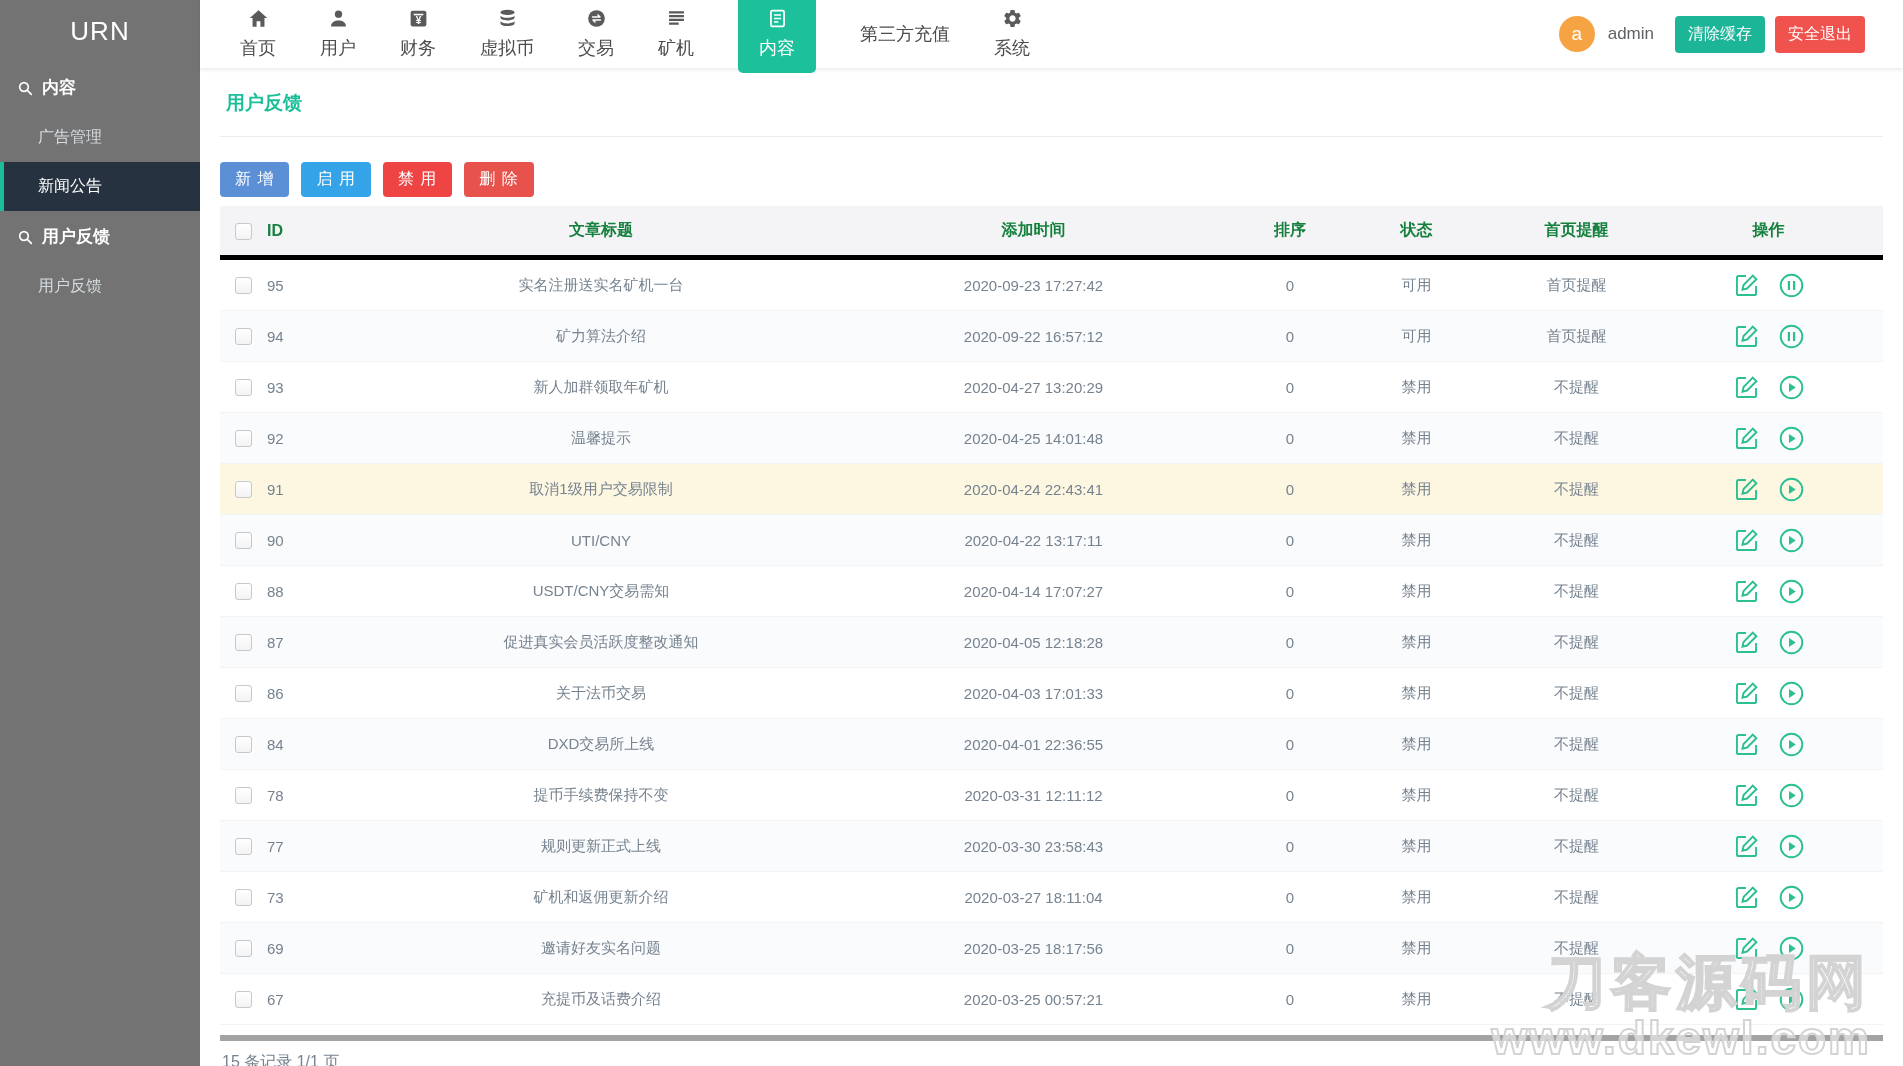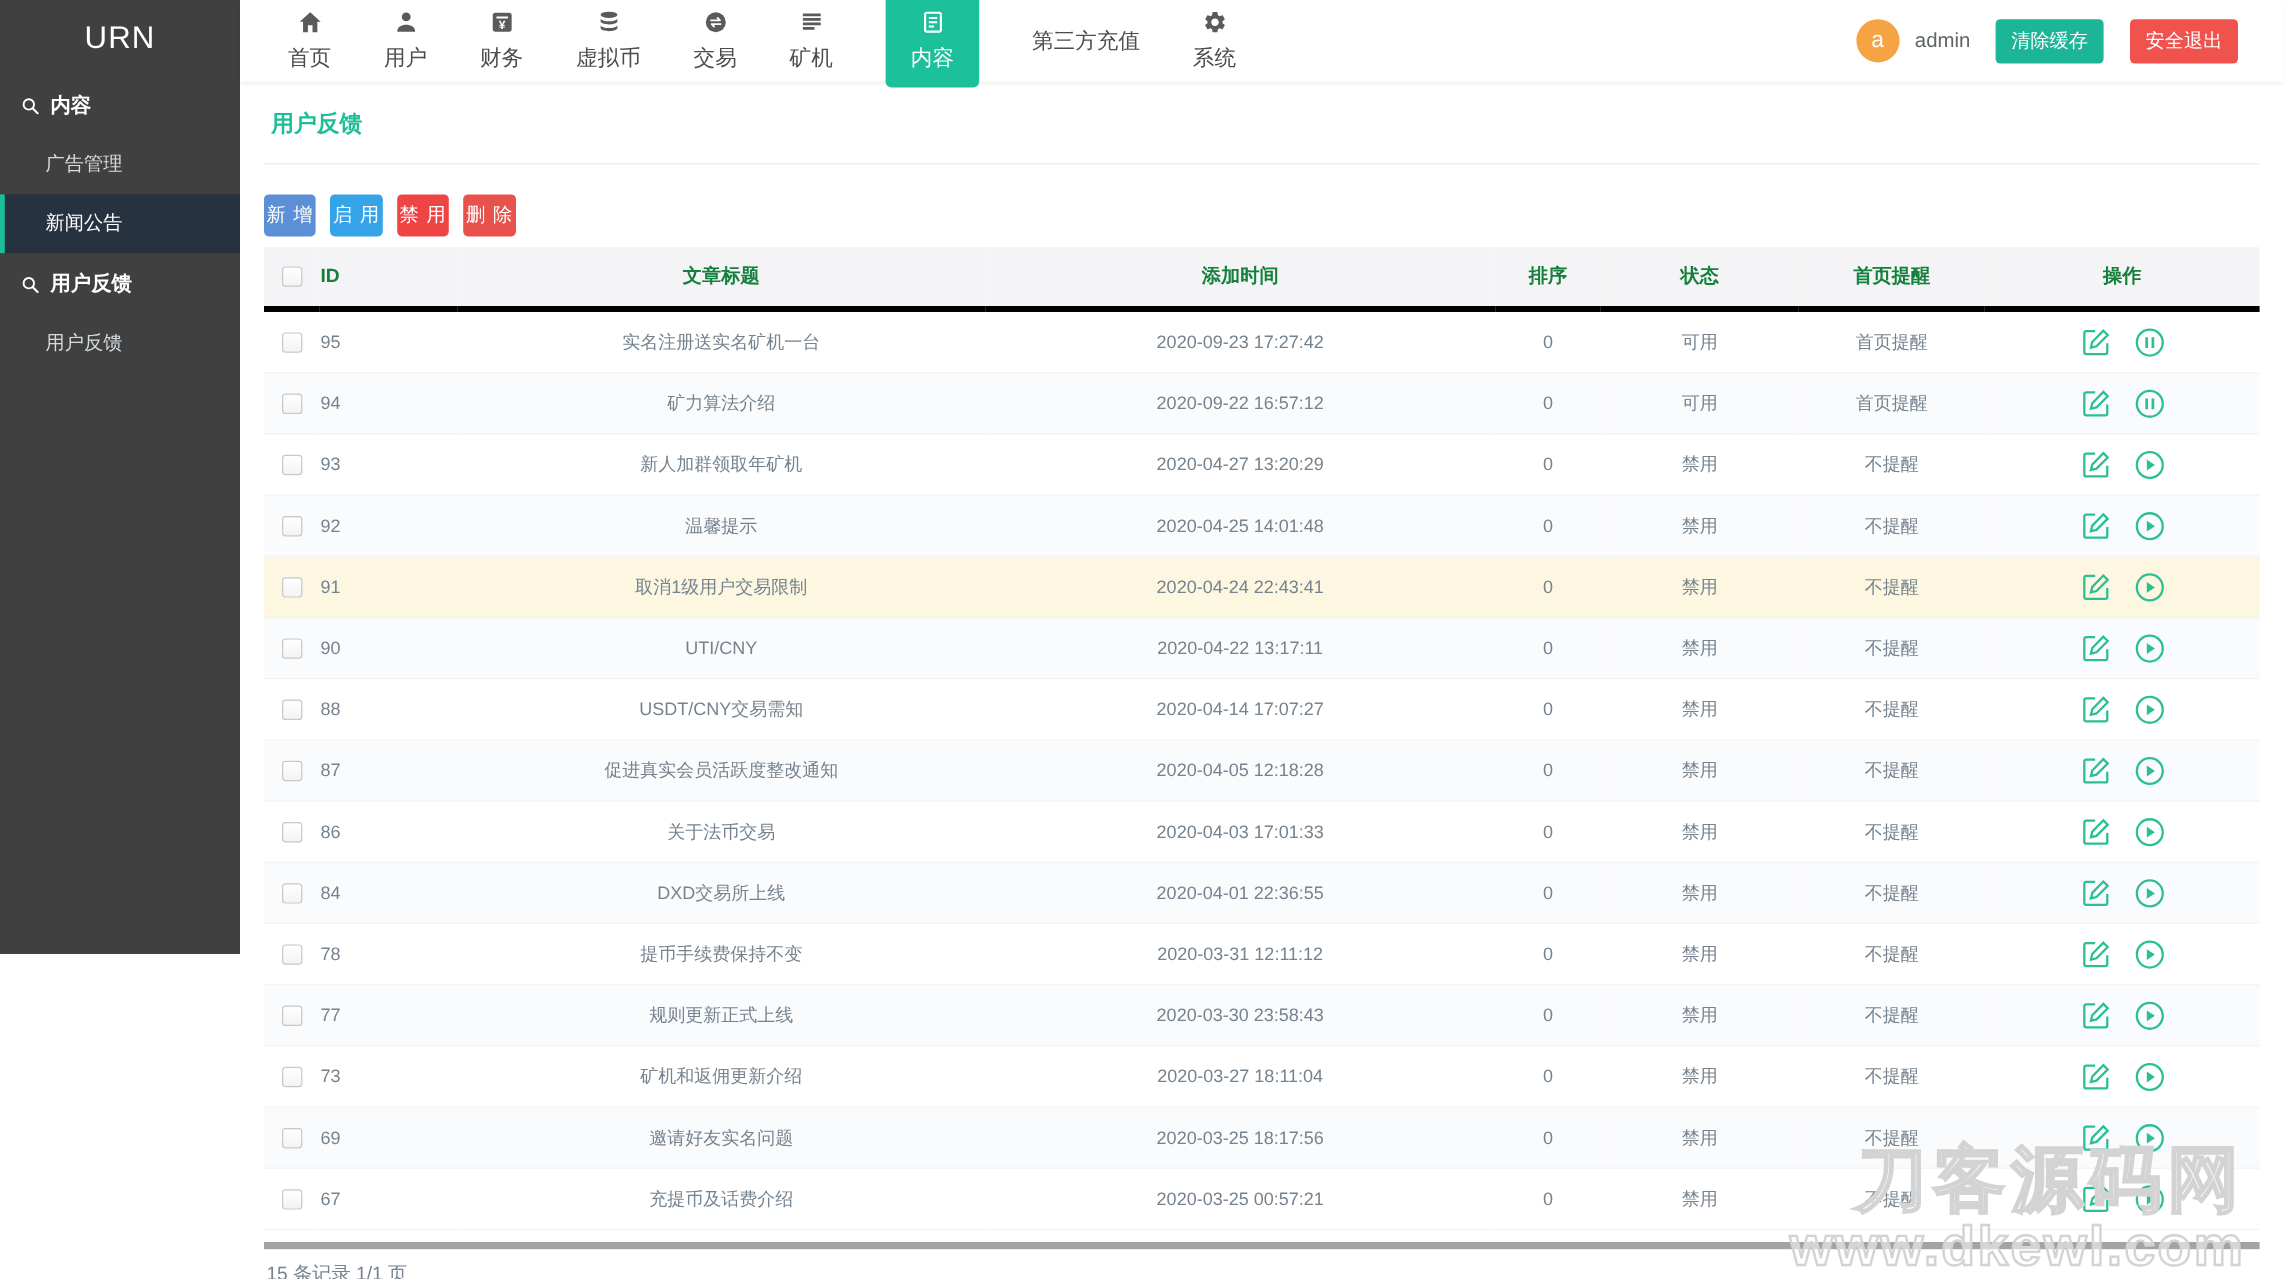--- a/index.html
+++ b/index.html
@@ -2,21 +2,21 @@
 <html><head>
 <meta charset="utf-8">
 <style>
   html,body{margin:0;padding:0;}
   body{
     width:1903px;height:1066px;overflow:hidden;position:relative;
     font-family:"Liberation Sans","DejaVu Sans",sans-serif;
     background:#ffffff;display:flex;
   }
   
-  .sidebar{width:200px;min-width:200px;height:795px;background:#404040;color:#fff;}
+  .sidebar{width:200px;min-width:200px;height:1066px;background:#737373;color:#fff;}
   .logo{height:62px;display:flex;align-items:center;justify-content:center;
     font-size:26px;color:#fff;letter-spacing:1px;font-weight:400;}
   .side-section{display:flex;align-items:center;gap:9px;padding:14px 0 14px 17px;
     font-size:17px;font-weight:bold;color:#ffffff;cursor:pointer;}
   .side-item{padding:14px 0 14px 34px;font-size:16px;color:#d4dade;cursor:pointer;
     border-left:4px solid transparent;}
   .side-item.active{background:#273240;border-left-color:#1cbe98;color:#ffffff;}
   
   .main-col{flex:1;display:flex;flex-direction:column;height:1066px;}
   .navbar{height:68px;background:#fff;display:flex;align-items:center;
@@ -30,21 +30,21 @@
     display:flex;align-items:center;justify-content:center;font-size:19px;}
   .admin-name{font-size:17px;color:#5f6467;margin-right:8px;}
   .hbtn{border:none;border-radius:4px;color:#fff;font-size:16px;padding:8px 13px;cursor:pointer;
     font-family:inherit;}
   
   .topstrip{height:29px;background:#edf0f4;}
   .panel{flex:1;background:#fff;padding:0 20px;position:relative;}
   .page-title{color:#1cbe98;font-size:19px;font-weight:bold;padding:22px 6px 20px 6px;margin:0;
     border-bottom:1px solid #e9ecee;}
   .toolbar{margin-top:25px;display:flex;gap:12px;}
-  .tbtn{border:none;border-radius:4px;color:#fff;font-size:16px;padding:0 2px;height:35px;
+  .tbtn{border:none;border-radius:4px;color:#fff;font-size:16px;padding:0 15px;height:35px;
     cursor:pointer;font-family:inherit;letter-spacing:1px;}
   
   table{border-collapse:collapse;width:100%;margin-top:9px;table-layout:fixed;}
   thead th{background:#f4f4f6;color:#15803d;font-size:16px;font-weight:bold;height:47px;
     text-align:center;border-bottom:5px solid #000000;}
   thead th.c-left, td.c-left{text-align:left;}
   tbody td{height:48px;font-size:15px;color:#76838f;text-align:center;border-bottom:1px solid #f1f3f4;}
   tbody tr:nth-child(even){background:#fafbfc;}
   tbody tr.highlight{background:#fdf7e2;}
   .checkbox{display:inline-block;width:15px;height:15px;border:1px solid #c6c8ca;border-radius:3px;
@@ -164,21 +164,21 @@
             <svg width="21" height="21" viewBox="0 0 24 24">
               <path fill="#5a5a5a" d="M19.14 12.94c.04-.3.06-.61.06-.94 0-.32-.02-.64-.07-.94l2.03-1.58c.18-.14.23-.41.12-.61l-1.92-3.32c-.12-.22-.37-.29-.59-.22l-2.39.96c-.5-.38-1.03-.7-1.62-.94l-.36-2.54c-.04-.24-.24-.41-.48-.41h-3.84c-.24 0-.43.17-.47.41l-.36 2.54c-.59.24-1.13.57-1.62.94l-2.39-.96c-.22-.08-.47 0-.59.22L2.74 8.87c-.12.21-.08.47.12.61l2.03 1.58c-.05.3-.09.63-.09.94s.02.64.07.94l-2.03 1.58c-.18.14-.23.41-.12.61l1.92 3.32c.12.22.37.29.59.22l2.39-.96c.5.38 1.03.7 1.62.94l.36 2.54c.05.24.24.41.48.41h3.84c.24 0 .44-.17.47-.41l.36-2.54c.59-.24 1.13-.56 1.62-.94l2.39.96c.22.08.47 0 .59-.22l1.92-3.32c.12-.22.07-.47-.12-.61l-2.01-1.58zM12 15.6c-1.98 0-3.6-1.62-3.6-3.6s1.62-3.6 3.6-3.6 3.6 1.62 3.6 3.6-1.62 3.6-3.6 3.6z"></path>
             </svg>
           </span>
           <span>系统</span>
         </div>
       </div>
     <div class="nav-right">
       <span class="avatar">a</span>
       <span class="admin-name">admin</span>
-      <span style="display:flex;gap:22px;">
+      <span style="display:flex;gap:10px;">
           <button class="hbtn" style="background: rgb(29, 181, 152);">清除缓存</button>
           <button class="hbtn" style="background: rgb(240, 82, 78);">安全退出</button>
         </span>
     </div>
   </header>
 
   <div class="topstrip"></div>
 
   <main class="panel">
     <h2 class="page-title">用户反馈</h2>

